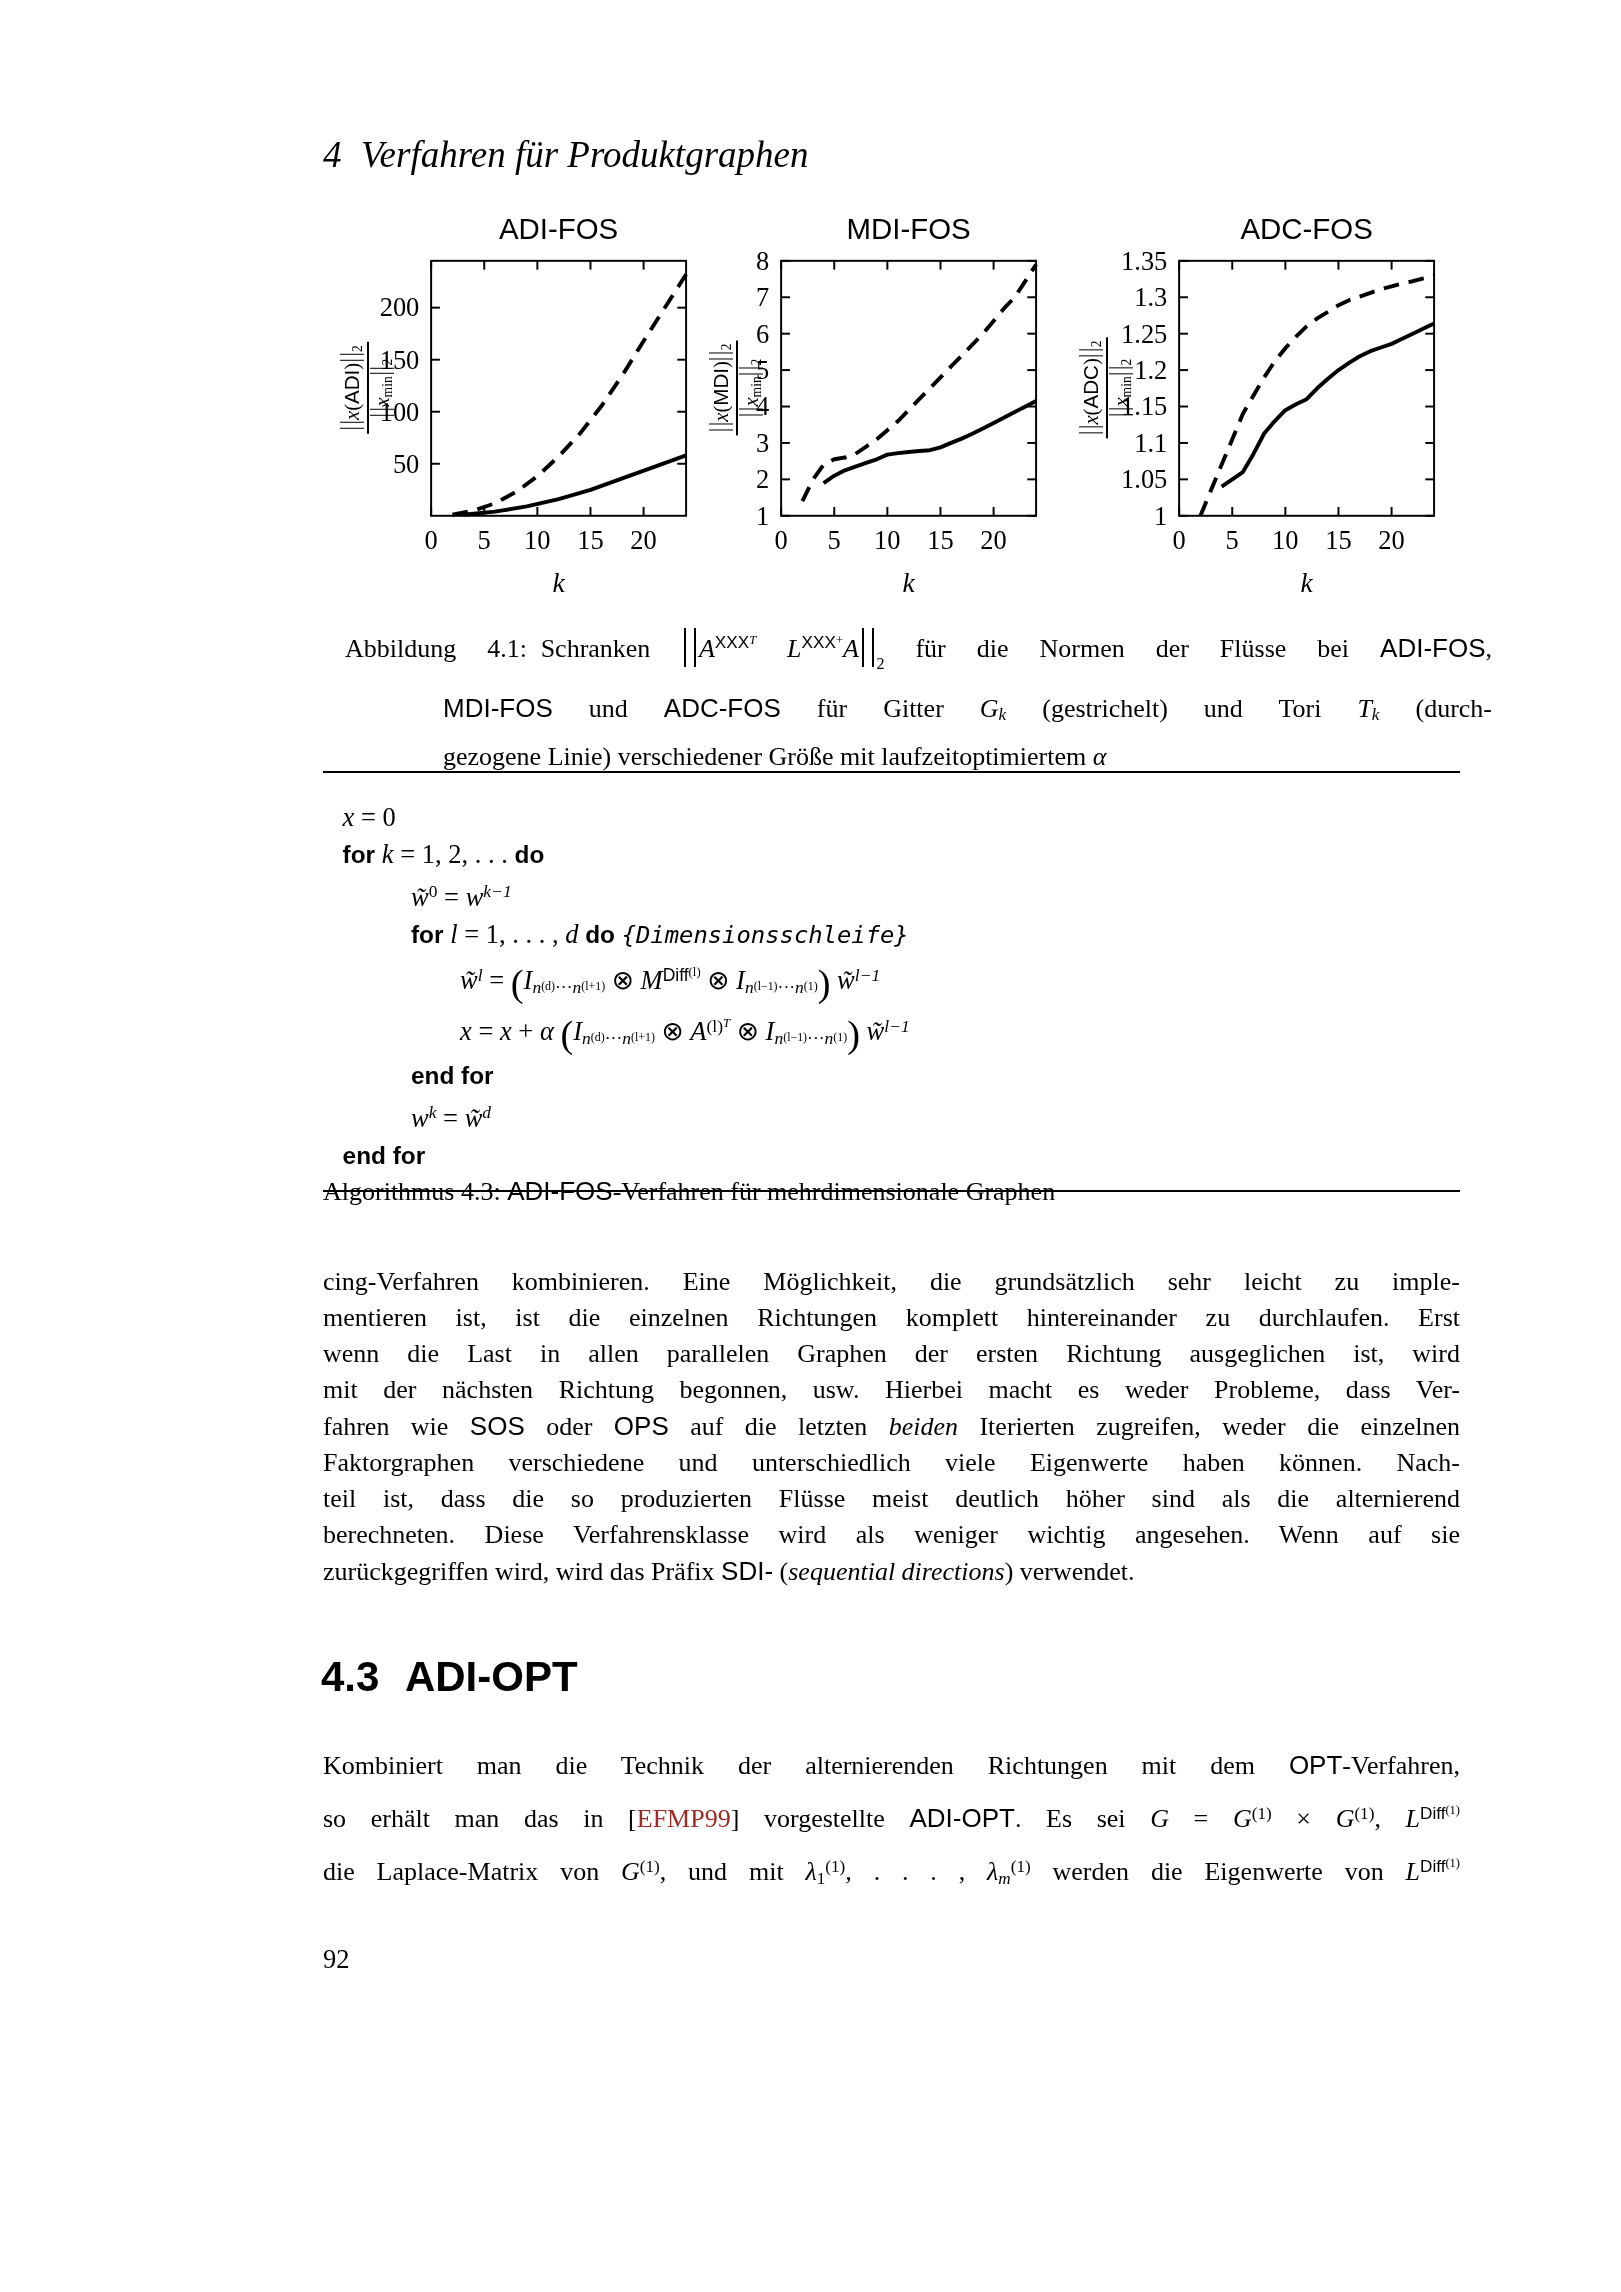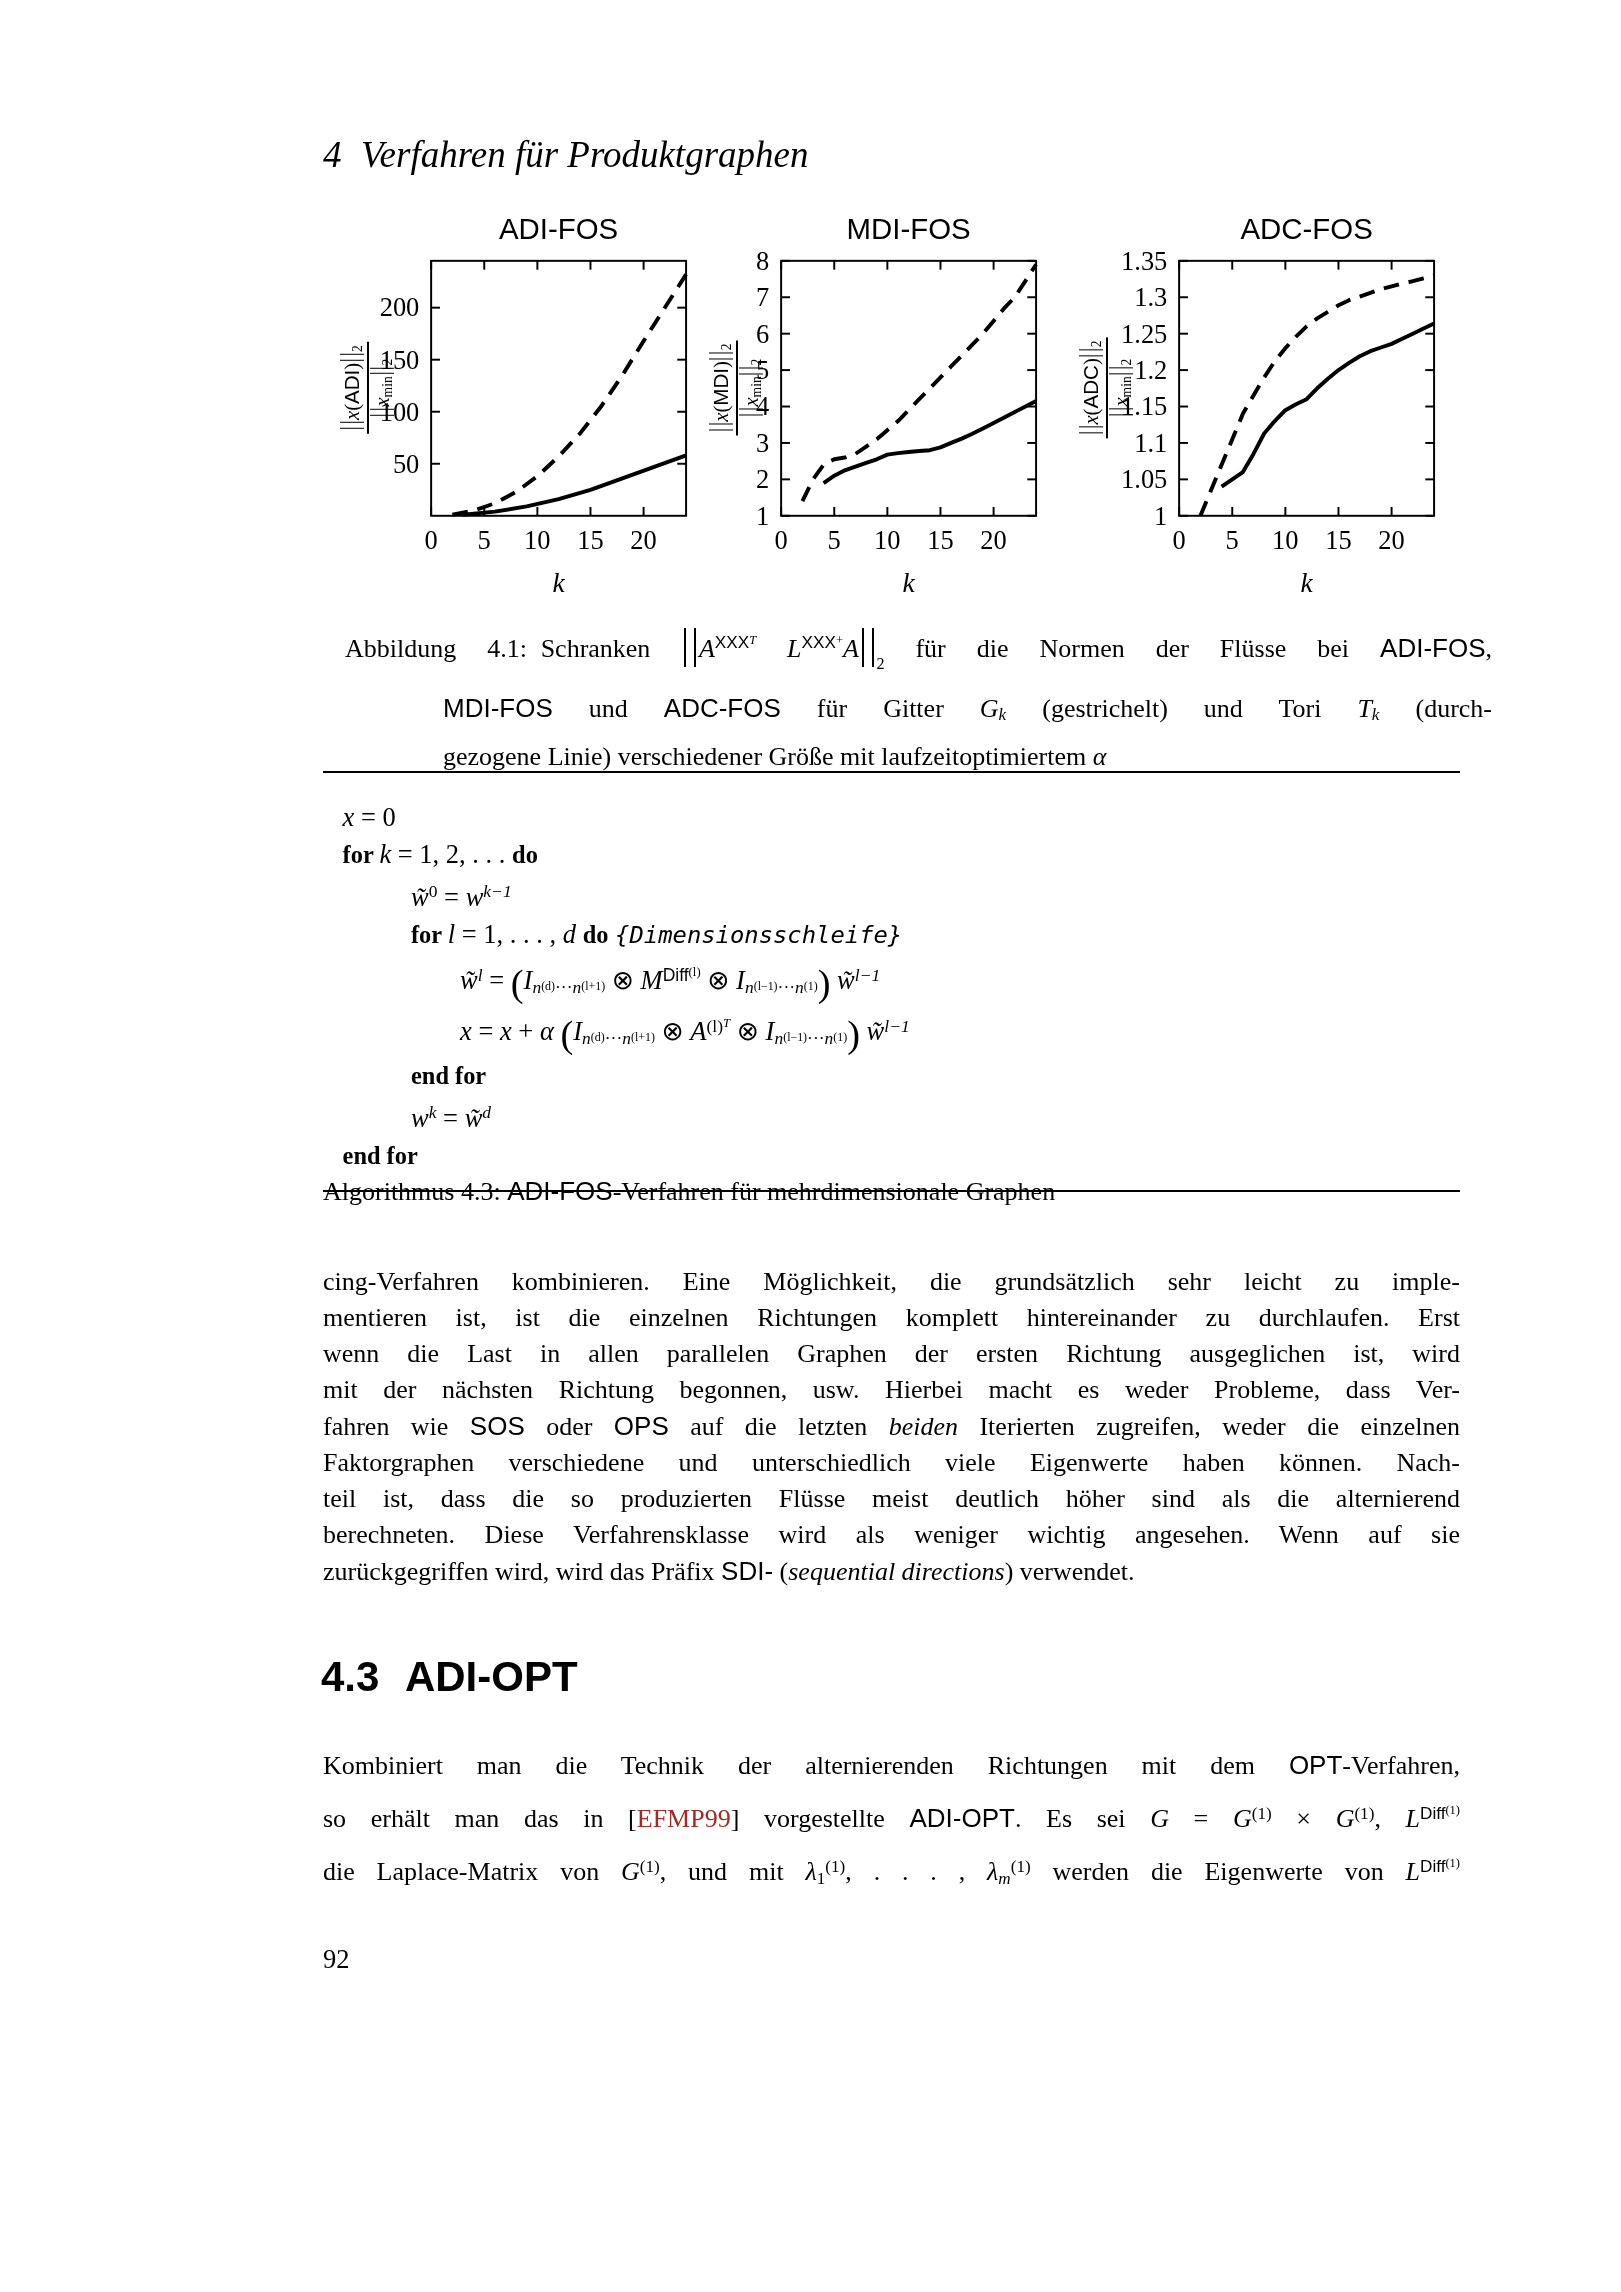--- a/index.html
+++ b/index.html
@@ -3,21 +3,21 @@
 <meta charset="utf-8">
 <style>
   html,body{margin:0;padding:0;background:#e8e8e8;}
   #page{position:relative;width:1621px;height:2293px;background:#ffffff;color:#000;
         font-family:"Liberation Serif",serif;font-size:26px;overflow:hidden;}
 
   
   .sans{font-family:"Liberation Sans",sans-serif;}
   .it{font-style:italic;}
   .mi{font-family:"Liberation Serif",serif;font-style:italic;}
-  .kw{font-family:Liberation Serif, serif;font-weight:bold;font-size:0.92em;}
+  .kw{font-family:Liberation Sans, sans-serif;font-weight:bold;font-size:0.92em;}
   .cmt{font-family:"DejaVu Sans Mono",monospace;font-style:italic;font-size:0.90em;}
   .sup{vertical-align:0.5em;font-size:0.66em;}
   .sub{vertical-align:-0.2em;font-size:0.66em;}
   .ssup{vertical-align:1.05em;font-size:0.48em;}
   .ssub{vertical-align:-0.02em;font-size:0.45em;}
   .sub2{vertical-align:-0.75em;font-size:0.62em;}
   .cite{color:#9e2b25;}
   .bigp{font-size:1.45em;vertical-align:-0.18em;}
   .dbar{display:inline-block;width:7.8px;height:1.5em;border-left:2px solid #000;border-right:2px solid #000;
         vertical-align:-0.38em;margin:0 2.9px;}

